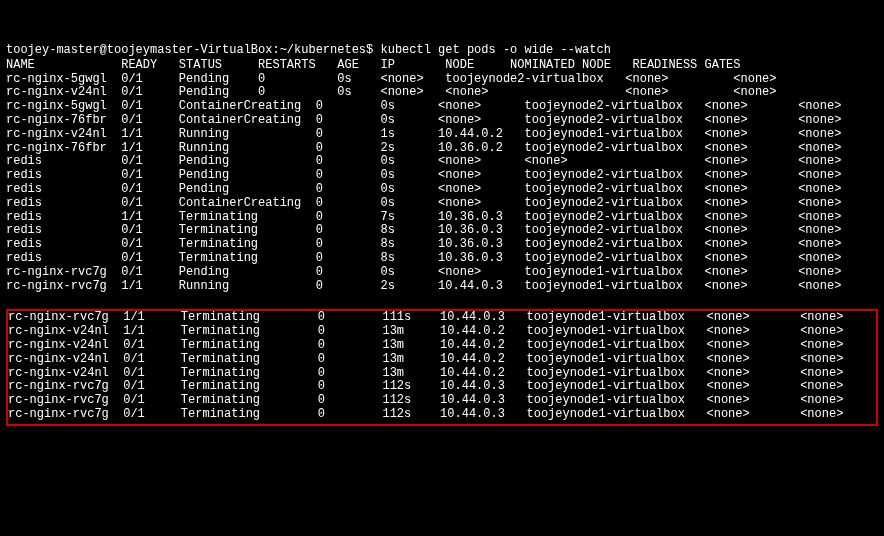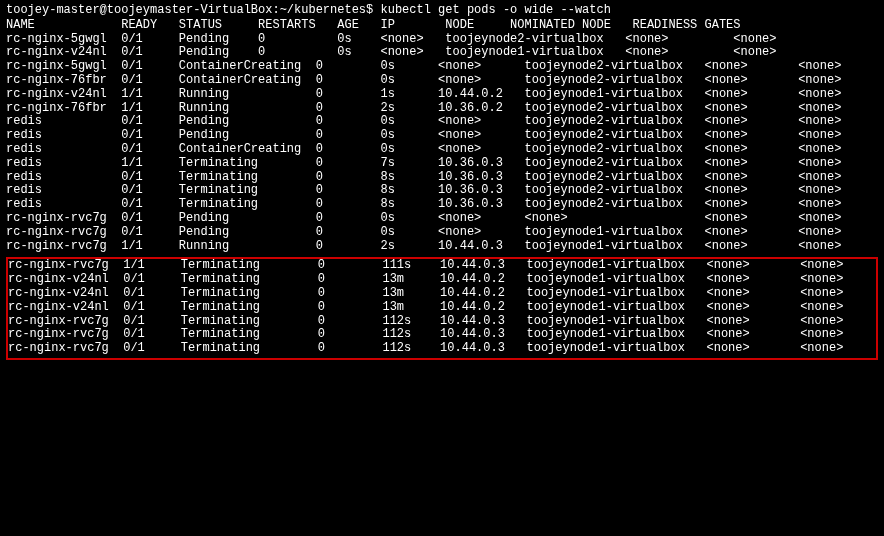--- a/index.html
+++ b/index.html
@@ -8,59 +8,60 @@
     background: #000;
     color: #fff;
     font-family: "Consolas", "Courier New", monospace;
     font-size: 12px;
     line-height: 1.15;
     width: 884px;
     height: 536px;
     box-sizing: border-box;
     overflow: hidden;
   }
-  .prompt-line { white-space: pre; margin-bottom: 1px; }
+  .prompt-line { white-space: pre; margin-bottom: 1px; margin-top: 40px; }
   .prompt-user { color: #fff; }
   .cmd { color: #fff; }
   .row { white-space: pre; }
   .highlight-box {
     border: 2px solid #c00;
     padding: 0 8px 2px 0;
-    margin-top: 4px;
+    margin-top: 16px;
   }
 </style>
 </head>
 <body>
 
 <div class="prompt-line"><span class="prompt-user">toojey-master@toojeymaster-VirtualBox</span>:<span>~/kubernetes</span>$ <span class="cmd">kubectl get pods -o wide --watch</span></div>
 
 <div id="hdr1" class="row hdr">NAME            READY   STATUS     RESTARTS   AGE   IP       NODE     NOMINATED NODE   READINESS GATES</div>
 <div id="top">
     <div class="row">rc-nginx-5gwgl  0/1     Pending    0          0s    &lt;none&gt;   toojeynode2-virtualbox   &lt;none&gt;         &lt;none&gt;</div>
-    <div class="row">rc-nginx-v24nl  0/1     Pending    0          0s    &lt;none&gt;   toojeynode1-virtualbox   &lt;none&gt;         &lt;none&gt;</div>
+    <div class="row">rc-nginx-v24nl  0/1     Pending    0          0s    &lt;none&gt;   &lt;none&gt;                   &lt;none&gt;         &lt;none&gt;</div>
   </div>
 <div id="mid">
     <div class="row">rc-nginx-5gwgl  0/1     ContainerCreating  0        0s      &lt;none&gt;      toojeynode2-virtualbox   &lt;none&gt;       &lt;none&gt;</div>
     <div class="row">rc-nginx-76fbr  0/1     ContainerCreating  0        0s      &lt;none&gt;      toojeynode2-virtualbox   &lt;none&gt;       &lt;none&gt;</div>
     <div class="row">rc-nginx-v24nl  1/1     Running            0        1s      10.44.0.2   toojeynode1-virtualbox   &lt;none&gt;       &lt;none&gt;</div>
     <div class="row">rc-nginx-76fbr  1/1     Running            0        2s      10.36.0.2   toojeynode2-virtualbox   &lt;none&gt;       &lt;none&gt;</div>
+    <div class="row">redis           0/1     Pending            0        0s      &lt;none&gt;      &lt;none&gt;                   &lt;none&gt;       &lt;none&gt;</div>
     <div class="row">redis           0/1     Pending            0        0s      &lt;none&gt;      toojeynode2-virtualbox   &lt;none&gt;       &lt;none&gt;</div>
     <div class="row">redis           0/1     Pending            0        0s      &lt;none&gt;      toojeynode2-virtualbox   &lt;none&gt;       &lt;none&gt;</div>
     <div class="row">redis           0/1     ContainerCreating  0        0s      &lt;none&gt;      toojeynode2-virtualbox   &lt;none&gt;       &lt;none&gt;</div>
     <div class="row">redis           1/1     Terminating        0        7s      10.36.0.3   toojeynode2-virtualbox   &lt;none&gt;       &lt;none&gt;</div>
     <div class="row">redis           0/1     Terminating        0        8s      10.36.0.3   toojeynode2-virtualbox   &lt;none&gt;       &lt;none&gt;</div>
     <div class="row">redis           0/1     Terminating        0        8s      10.36.0.3   toojeynode2-virtualbox   &lt;none&gt;       &lt;none&gt;</div>
     <div class="row">redis           0/1     Terminating        0        8s      10.36.0.3   toojeynode2-virtualbox   &lt;none&gt;       &lt;none&gt;</div>
-    <div class="row">rc-nginx-rvc7g  0/1     Pending            0        0s      &lt;none&gt;      &lt;none&gt;                   &lt;none&gt;       &lt;none&gt;</div>
     <div class="row">rc-nginx-rvc7g  0/1     Pending            0        0s      &lt;none&gt;      toojeynode1-virtualbox   &lt;none&gt;       &lt;none&gt;</div>
     <div class="row">rc-nginx-rvc7g  1/1     Running            0        2s      10.44.0.3   toojeynode1-virtualbox   &lt;none&gt;       &lt;none&gt;</div>
   </div>
 <div class="highlight-box">
   <div id="boxed">
       <div class="row">rc-nginx-rvc7g  1/1     Terminating        0        111s    10.44.0.3   toojeynode1-virtualbox   &lt;none&gt;       &lt;none&gt;</div>
+      <div class="row">rc-nginx-v24nl  1/1     Terminating        0        13m     10.44.0.2   toojeynode1-virtualbox   &lt;none&gt;       &lt;none&gt;</div>
       <div class="row">rc-nginx-v24nl  0/1     Terminating        0        13m     10.44.0.2   toojeynode1-virtualbox   &lt;none&gt;       &lt;none&gt;</div>
       <div class="row">rc-nginx-v24nl  0/1     Terminating        0        13m     10.44.0.2   toojeynode1-virtualbox   &lt;none&gt;       &lt;none&gt;</div>
       <div class="row">rc-nginx-v24nl  0/1     Terminating        0        13m     10.44.0.2   toojeynode1-virtualbox   &lt;none&gt;       &lt;none&gt;</div>
       <div class="row">rc-nginx-rvc7g  0/1     Terminating        0        112s    10.44.0.3   toojeynode1-virtualbox   &lt;none&gt;       &lt;none&gt;</div>
       <div class="row">rc-nginx-rvc7g  0/1     Terminating        0        112s    10.44.0.3   toojeynode1-virtualbox   &lt;none&gt;       &lt;none&gt;</div>
       <div class="row">rc-nginx-rvc7g  0/1     Terminating        0        112s    10.44.0.3   toojeynode1-virtualbox   &lt;none&gt;       &lt;none&gt;</div>
     </div>
 </div>
 
 </body></html>

